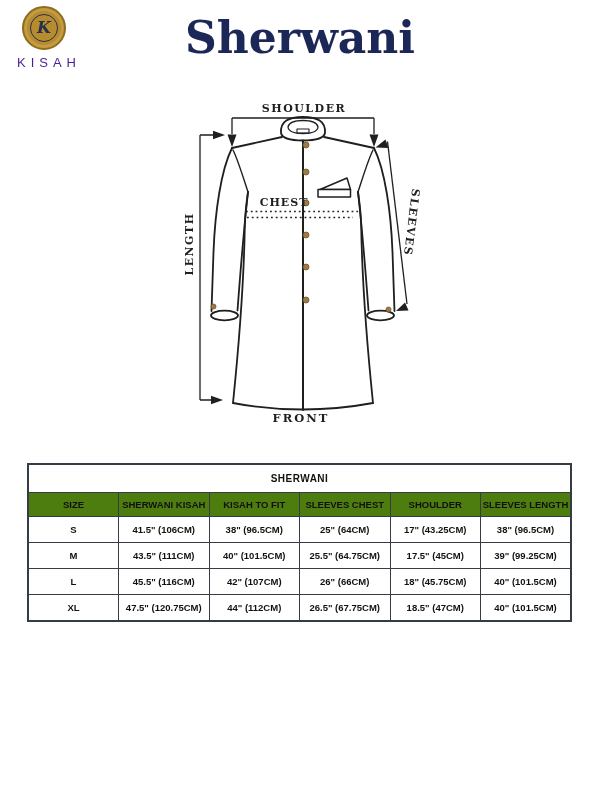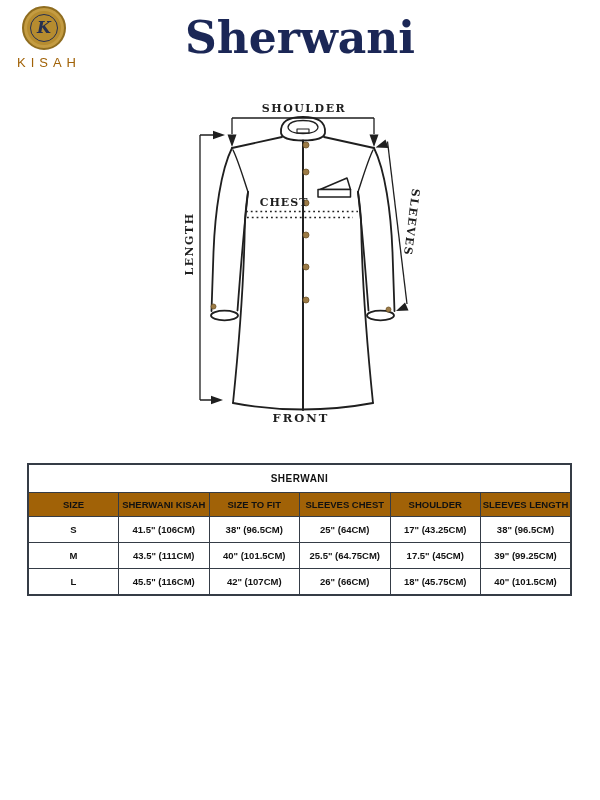--- a/index.html
+++ b/index.html
@@ -9,40 +9,40 @@
   
   .logo{position:absolute;left:12px;top:6px;width:64px;text-align:center;}
   .logo-circle{width:40px;height:40px;margin:0 auto;border-radius:50%;
     background:#b68c2f;border:2px solid #8f6d20;
     box-shadow:inset 0 0 0 3px #c49c42;
     display:flex;align-items:center;justify-content:center;}
   .logo-ring{width:26px;height:26px;border:1.5px solid #27304f;border-radius:50%;
     display:flex;align-items:center;justify-content:center;}
   .logo-k{font-family:"DejaVu Serif",serif;font-weight:bold;font-style:italic;
     font-size:16px;color:#27304f;line-height:1;}
-  .logo-text{margin-top:5px;font-size:13px;letter-spacing:5px;color:#a16207;
+  .logo-text{margin-top:5px;font-size:13px;letter-spacing:5px;color:#4c1d95;
     font-weight:500;padding-left:5px;}
 
   
   .title{position:absolute;left:0;top:12px;width:100%;text-align:center;
     font-family:"DejaVu Serif",serif;font-weight:bold;font-size:44px;color:#1b2756;}
 
   
   .diagram{position:absolute;left:0;top:92px;width:600px;height:350px;}
   .dim-label{font-family:"DejaVu Serif",serif;font-weight:bold;fill:#1f1f1f;}
 
   
   .chart-wrap{position:absolute;left:27px;top:463px;width:545px;}
   table.size-chart{width:100%;border-collapse:collapse;table-layout:fixed;
     border:2px solid #353c46;}
   table.size-chart td,table.size-chart th{border:1.4px solid #353c46;
     font-size:9.5px;font-weight:bold;color:#111;text-align:center;
     vertical-align:middle;padding:0;overflow:hidden;white-space:nowrap;}
   tr.chart-title-row td{height:27px;background:#ffffff;font-size:10px;letter-spacing:.5px;}
-  tr.chart-head-row th{height:23px;background:#a16207;}
+  tr.chart-head-row th{height:23px;background:#4d7c0f;}
   tr.chart-data-row td{height:25px;background:#ffffff;}
 </style>
 </head>
 <body>
 
 <div class="page">
 
   <div class="logo">
     <div class="logo-circle">
       <div class="logo-ring">
@@ -132,21 +132,21 @@
 
   <div class="chart-wrap">
     <table class="size-chart">
       <tbody>
         <tr class="chart-title-row">
           <td colspan="6">SHERWANI</td>
         </tr>
         <tr class="chart-head-row">
           <th>SIZE</th>
           <th>SHERWANI KISAH</th>
-          <th>SIZE TO FIT</th>
+          <th>KISAH TO FIT</th>
           <th>SLEEVES CHEST</th>
           <th>SHOULDER</th>
           <th>SLEEVES LENGTH</th>
         </tr>
         <tr class="chart-data-row">
           <td>S</td>
           <td>41.5" (106CM)</td>
           <td>38" (96.5CM)</td>
           <td>25" (64CM)</td>
           <td>17" (43.25CM)</td>
@@ -161,17 +161,25 @@
           <td>39" (99.25CM)</td>
         </tr>
         <tr class="chart-data-row">
           <td>L</td>
           <td>45.5" (116CM)</td>
           <td>42" (107CM)</td>
           <td>26" (66CM)</td>
           <td>18" (45.75CM)</td>
           <td>40" (101.5CM)</td>
         </tr>
+        <tr class="chart-data-row">
+          <td>XL</td>
+          <td>47.5" (120.75CM)</td>
+          <td>44" (112CM)</td>
+          <td>26.5" (67.75CM)</td>
+          <td>18.5" (47CM)</td>
+          <td>40" (101.5CM)</td>
+        </tr>
       </tbody>
     </table>
   </div>
 
 </div>
 
 </body></html>

